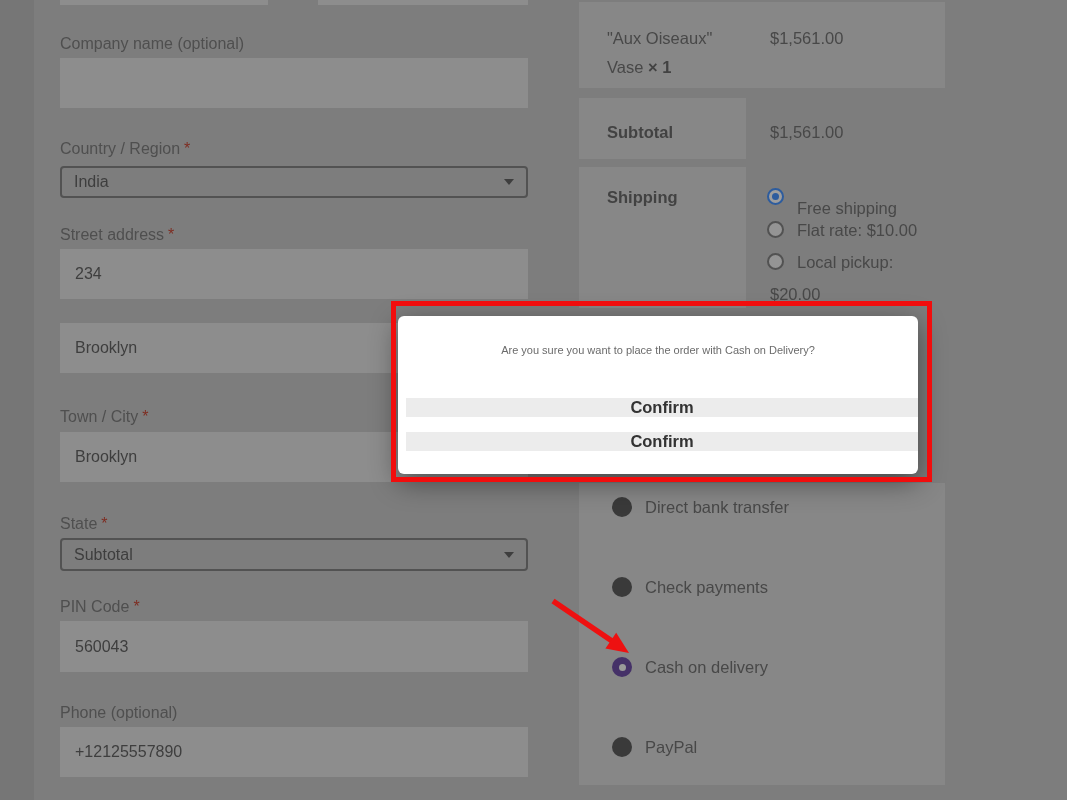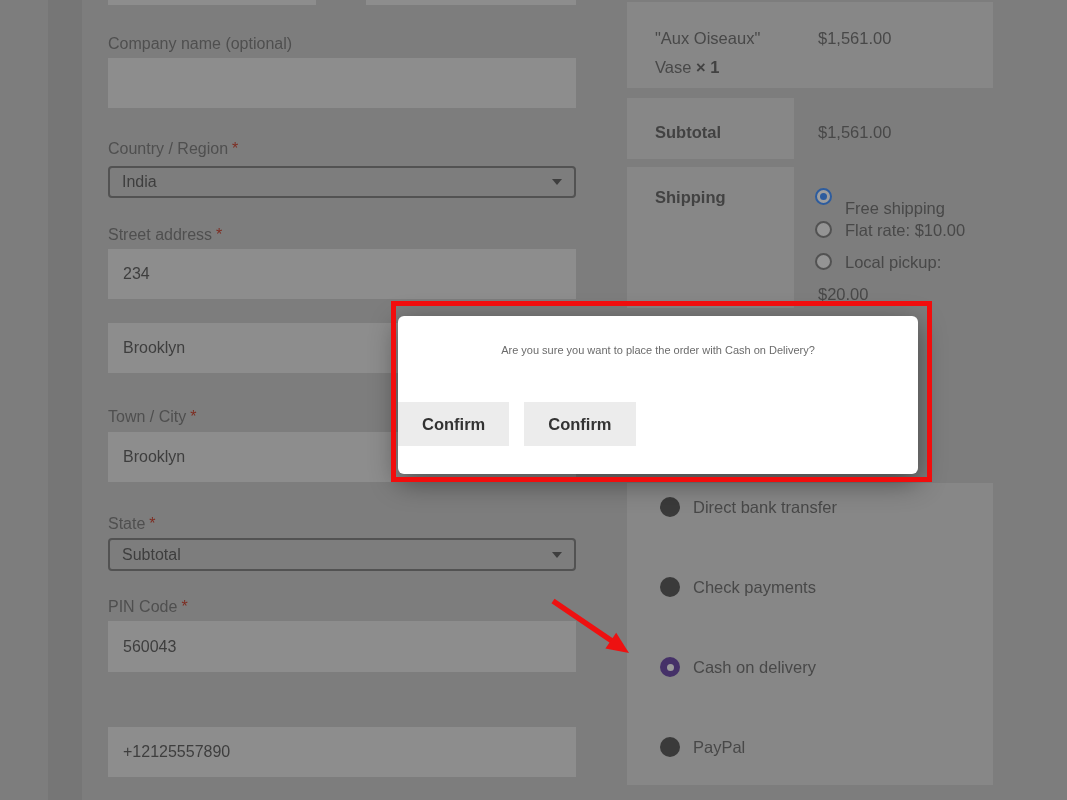--- a/index.html
+++ b/index.html
@@ -5,21 +5,21 @@
   * { margin: 0; padding: 0; box-sizing: border-box; }
   html,body { width: 1067px; height: 800px; overflow: hidden; }
   body {
     font-family: "Liberation Sans", sans-serif;
     background: #7d7d7d;
     position: relative;
   }
   .abs { position: absolute; }
 
   
-  #page { position: absolute; inset: 0; z-index: 1; margin-left: 48px; }
+  #page { position: absolute; inset: 0; z-index: 1; }
   .left-strip { left: 0; top: 0; width: 34px; height: 800px; background: #767676; }
 
   .field-label {
     left: 60px; width: 468px; height: 20px;
     font-size: 16px; color: #4f4f4f; line-height: 20px;
   }
   .req { color: #7e2d22; margin-left: 4px; }
   .text-input {
     left: 60px; width: 468px;
     background: #8d8d8d; border: none; outline: none;
@@ -64,22 +64,22 @@
     left: 398px; top: 316px; width: 520px; height: 158px;
     background: #ffffff; border-radius: 6px; z-index: 10;
     box-shadow: 0 8px 28px rgba(0,0,0,0.45);
   }
   #dialog .msg {
     position: absolute; top: 28px; left: 0; right: 0;
     text-align: center; white-space: nowrap;
     font-size: 11px; color: #6b6b6b;
   }
   #dialog .btn-row {
-    position: absolute; top: 86px; left: 0; right: 0; height: 44px;
-    display: flex; gap: 15px;
+    position: absolute; top: 86px; left: 8px; right: 0; height: 44px;
+    display: flex; justify-content: center; gap: 15px; flex-direction: column;
   }
   .dlg-btn {
     height: 44px; border: none; background: #ececec; color: #333333;
     font-family: "Liberation Sans", sans-serif; font-size: 16.5px; font-weight: 700;
     padding: 0 24px; cursor: pointer;
   }
   #red-rect {
     left: 391px; top: 301px; width: 541px; height: 181px;
     border: 5px solid #f10d0d; z-index: 11; pointer-events: none;
   }
@@ -113,20 +113,21 @@
 
   <div class="abs field-label" style="top:514px;"><span>State</span><span class="req">*</span></div>
   <div class="abs select-box" style="top:538px;height:33px;">
     <span>Subtotal</span>
     <span class="select-caret"></span>
   </div>
 
   <div class="abs field-label" style="top:597px;"><span>PIN Code</span><span class="req">*</span></div>
   <input class="abs text-input" style="top: 621px; height: 51px;" readonly="" value="560043">
 
+  <div class="abs field-label" style="top:703px;"><span>Phone (optional)</span></div>
   <input class="abs text-input" style="top: 727px; height: 50px;" readonly="" value="+12125557890">
 
   <div class="abs cellbox" style="left:579px;top:2px;width:366px;height:86px;"></div>
   <div class="abs rc-text" style="left:607px;top:28px;">"Aux Oiseaux"</div>
   <div class="abs rc-text" style="left:607px;top:57px;">
     <span>Vase</span>&nbsp;<span class="rc-bold">× 1</span>
   </div>
   <div class="abs rc-text" style="left:770px;top:28px;">$1,561.00</div>
 
   <div class="abs cellbox" style="left:579px;top:98px;width:167px;height:61px;"></div>

